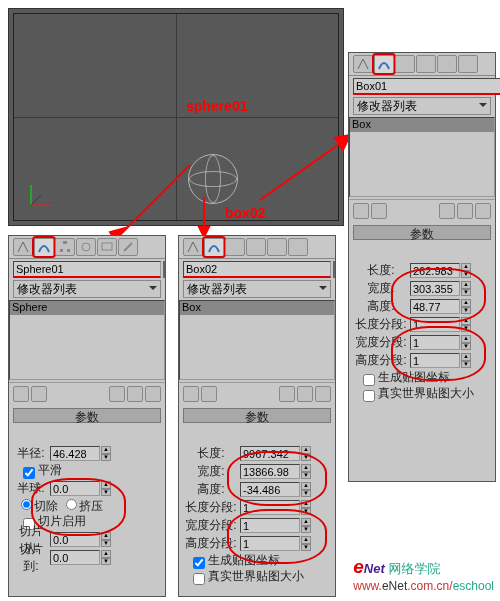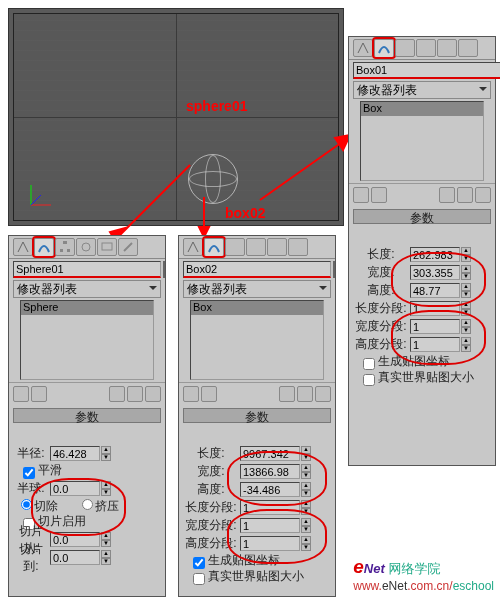--- a/index.html
+++ b/index.html
@@ -15,37 +15,37 @@
 .axis{position:absolute;left:12px;bottom:10px;width:30px;height:30px}
 .panel{position:absolute;width:158px;background:#c8c8c8;border:1px solid #555}
 .tabrow{display:flex;gap:1px;padding:2px 4px;background:#c8c8c8;border-bottom:1px solid #888}
 .tab{width:20px;height:18px;background:#c0c0c0;border:1px solid #888;border-radius:2px;display:flex;align-items:center;justify-content:center}
 .tab.active{background:#d8d8d8;border-bottom-color:#d8d8d8}
 .tab svg{width:14px;height:14px}
 .pfield{display:flex;margin:2px 4px}
 .pinput{flex:1;height:17px;font-size:11px;border:1px inset #999;background:#cfcfcf;padding:0 2px}
 .pdrop{margin:2px 4px;height:18px;border:1px solid #888;background:#c8c8c8;display:flex;align-items:center;padding:0 3px;font-size:12px;position:relative}
 .pdrop::after{content:'';position:absolute;right:3px;top:5px;border:4px solid transparent;border-top-color:#333}
-.listbox{margin:2px 11px;height:80px;border:1px inset #999;background:#c8c8c8;font-size:11px}
+.listbox{margin:2px 0;height:80px;border:1px inset #999;background:#c8c8c8;font-size:11px}
 .listbox .li{background:#888;color:#000;padding:0 2px;height:14px}
 .iconrow{display:flex;gap:2px;padding:3px 4px;border-top:1px solid #999}
 .ib{width:16px;height:16px;border:1px solid #888;background:#c0c0c0;border-radius:2px}
 .section-hdr{margin:3px 4px 18px;height:15px;background:#a8a8a8;border:1px solid #777;text-align:center;font-size:12px;color:#222}
 .params{margin:2px 4px;padding:3px 2px;background:#c8c8c8}
 .prow{display:flex;align-items:center;height:17px;margin:1px 0;font-size:12px}
 .plabel{width:55px;text-align:center;padding-right:3px;color:#222}
 .plabel.w{width:35px}
 .spinner{display:flex;align-items:center}
 .spinner input{width:60px;height:15px;font-size:11px;border:1px inset #999;background:#cfcfcf;padding:0 2px}
 .spinner.sm input{width:50px}
 .spbtn{width:10px;height:15px;display:flex;flex-direction:column;margin-left:1px}
 .spbtn span{flex:1;border:1px solid #888;background:#c0c0c0;font-size:6px;text-align:center;line-height:5px}
 .chk{display:flex;align-items:flex-end;font-size:12px;padding-left:8px;height:16px;color:#222}
 .chk input{width:12px;height:12px;margin-right:3px}
-.radio-row{display:flex;gap:24px;align-items:center;font-size:12px;color:#222;padding-left:6px;height:16px}
+.radio-row{display:flex;gap:8px;align-items:center;font-size:12px;color:#222;padding-left:6px;height:16px}
 .radio-row input{width:11px;height:11px;margin-right:2px}
 .circle-mark{position:absolute;border:2px solid #d00;border-radius:40%;pointer-events:none}
 .arrow{position:absolute;stroke:#f00;stroke-width:2;fill:#f00;pointer-events:none}
 .red-under{border-bottom:2px solid #d00}
 .red-box{outline:2px solid #d00}
 .watermark{position:absolute;right:6px;bottom:8px;font-size:13px;color:#888}
 .watermark b{color:#d00;font-style:italic;font-size:19px;font-weight:bold}
 .watermark .g{color:#2a8}
 </style>
 </head>
@@ -295,21 +295,21 @@
         <input type="checkbox" checked="" style="">
         <span>生成贴图坐标</span>
       </div>
   <div class="chk">
         <input type="checkbox" style="">
         <span>真实世界贴图大小</span>
       </div>
  </div>
 </div>
 
-<div class="panel" style="left:348px;top:36px;width:148px;height:430px">
+<div class="panel" style="left:348px;top:52px;width:148px;height:430px">
  <div class="tabrow">
   <div class="tab">
         <svg viewBox="0 0 14 14">
           <path d="M2 12L7 2L12 12" stroke="#666" fill="none"></path>
         </svg>
       </div>
   <div class="tab active red-box">
         <svg viewBox="0 0 14 14">
           <path d="M2 12Q7 0 12 12" stroke="#37b" fill="none" stroke-width="2"></path>
         </svg>

